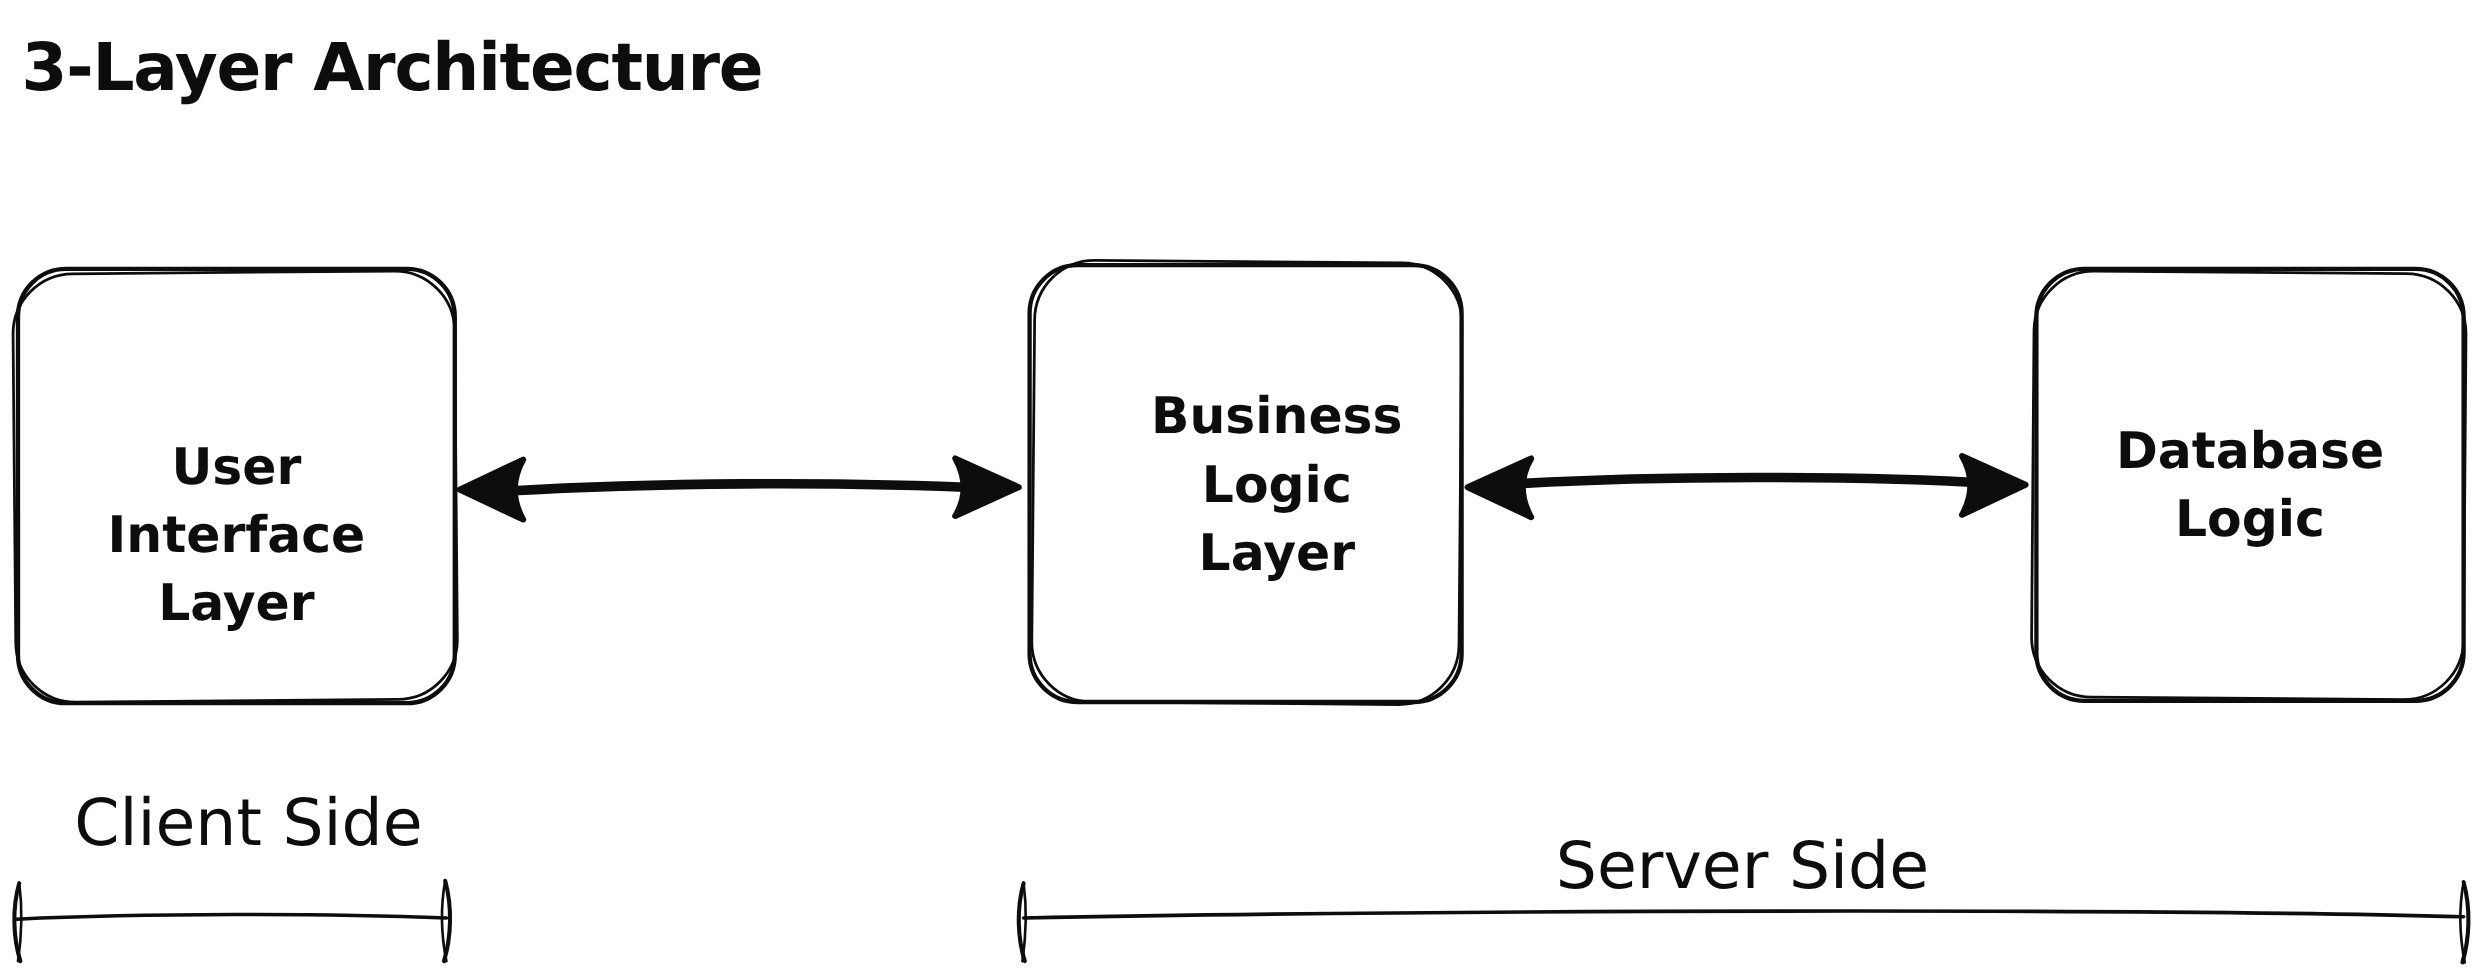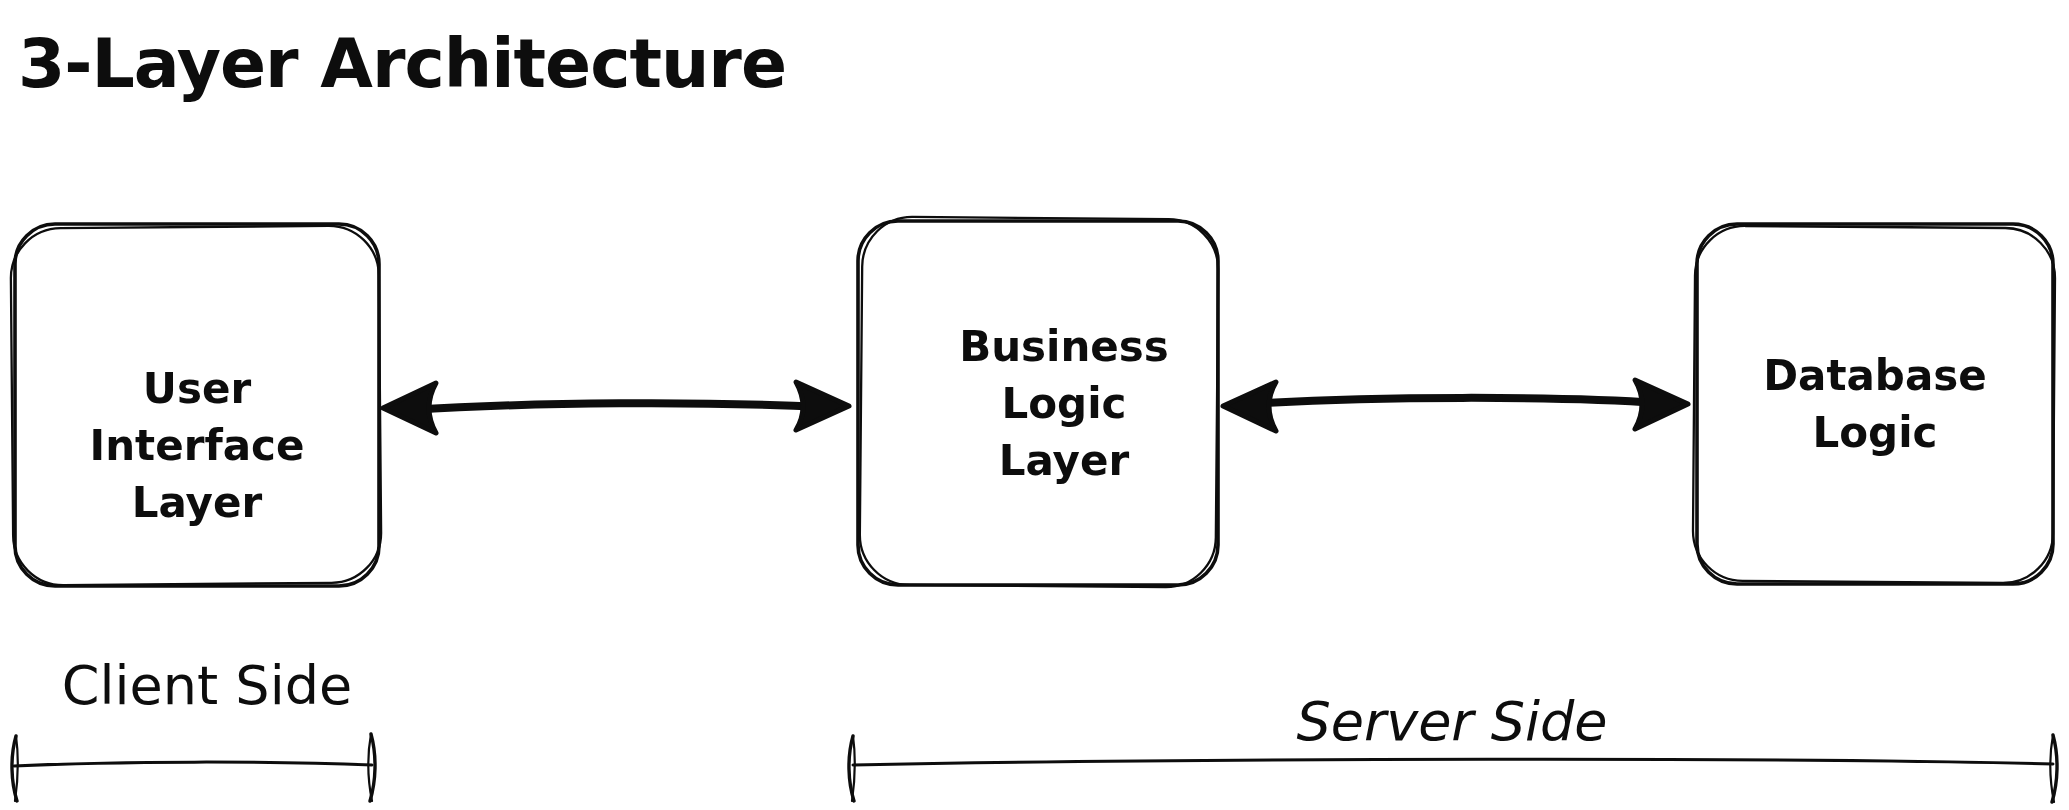--- a/index.html
+++ b/index.html
@@ -15,21 +15,21 @@
   }
   .strokes {
     position: absolute;
     left: 0; top: 0;
     width: 2069px; height: 810px;
   }
   .title {
     position: absolute;
     left: 18px;
     top: 24px;
-    font-size: 68px;
+    font-size: 55px;
     font-weight: 700;
     letter-spacing: -1px;
     white-space: nowrap;
   }
   .box-label {
     position: absolute;
     display: flex;
     align-items: center;
     justify-content: center;
     text-align: center;
@@ -42,21 +42,21 @@
   .box-label.b2 { left: 884px;  top: 221px; width: 360px; height: 364px; }
   .box-label.b3 { left: 1697px; top: 224px; width: 356px; height: 360px; }
   .side-label {
     position: absolute;
     font-size: 54px;
     font-weight: 400;
     text-align: center;
     white-space: nowrap;
   }
   .side-label.client { left: 12px;    top: 654px; width: 390px; }
-  .side-label.server { left: 1252px; top: 690px; width: 400px; font-style: italic; }
+  .side-label.server { left: 1252px; top: 690px; width: 400px; }
 </style>
 </head>
 <body>
 
 <div class="canvas">
 
   <svg class="strokes" viewBox="0 0 2069 810" xmlns="http://www.w3.org/2000/svg" fill="none" stroke="#0d0d0d" stroke-linecap="round" stroke-linejoin="round">
 
     <g>
       <rect x="15" y="224" width="364" height="362" rx="40" fill="#ffffff" stroke-width="3.6"></rect>

